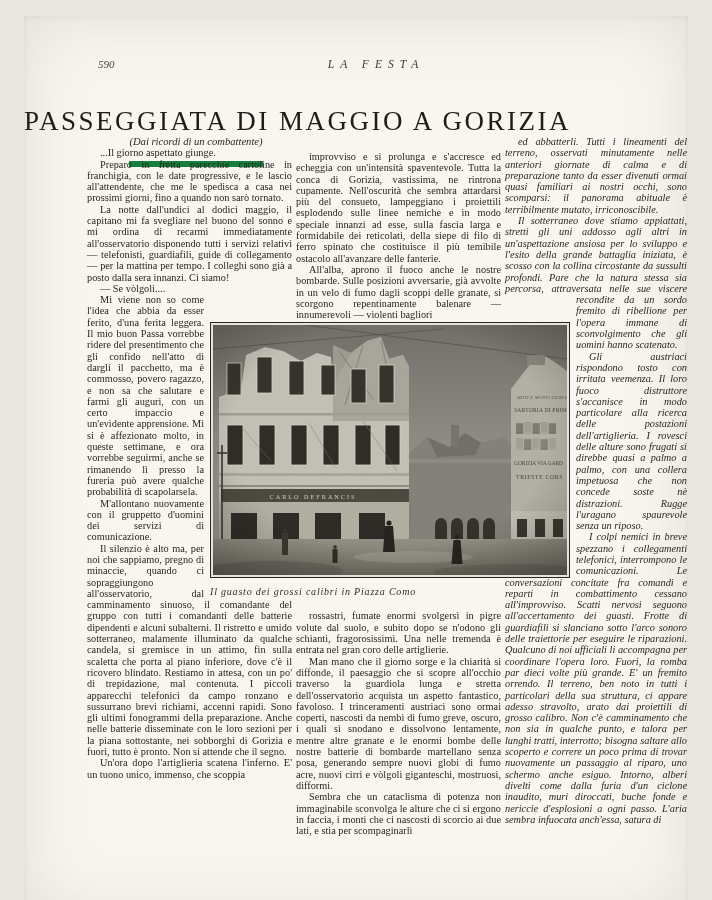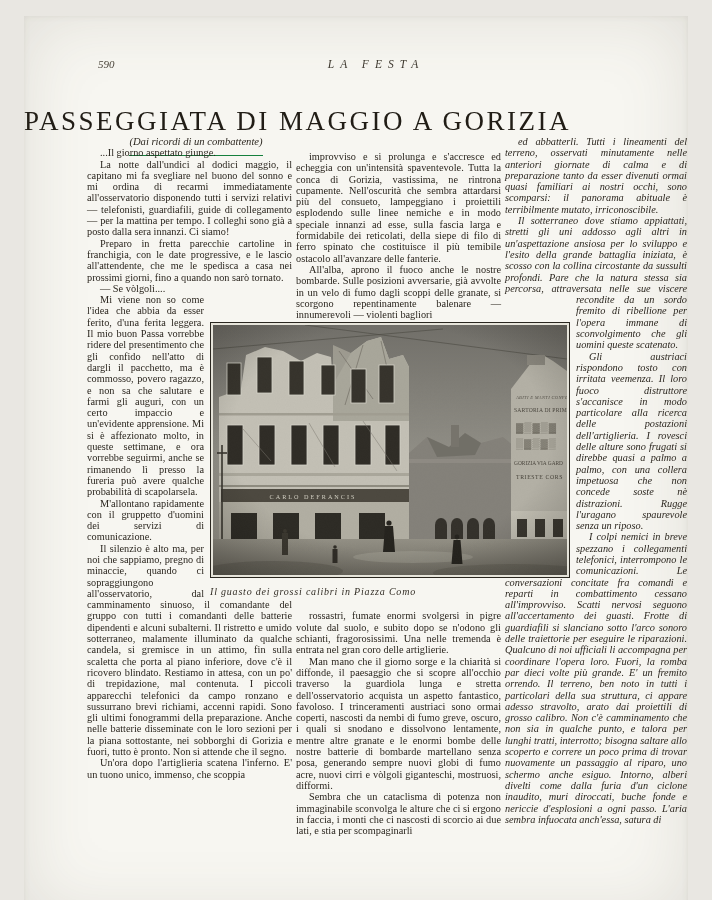--- a/index.html
+++ b/index.html
@@ -15,21 +15,21 @@
   }
   .pagenum{position:absolute;left:74px;top:42px;font-style:italic;font-size:11px;color:#4a443a;}
   .masthead{position:absolute;left:0;top:42px;width:100%;text-align:center;
     font-style:italic;font-size:11.5px;letter-spacing:6px;color:#3d382f;padding-left:20px;}
   .headline{position:absolute;left:0;top:72px;width:100%;
     font-size:27px;letter-spacing:2.5px;color:#211d16;font-weight:400;}
   .col{position:absolute;text-align:justify;font-size:10.3px;line-height:11.3px;}
   .col p{margin:0;text-indent:13px;}
   .byline{display:block;text-align:center;font-style:italic;font-size:10.6px;
     text-indent:0;margin:0 0 7px 18px;}
-  .byline span{border-bottom:1px solid #15803d;padding-bottom:8px;}
+  .byline span{border-bottom:6px solid #15803d;padding-bottom:14px;}
   .cut{background:transparent;}
   .cut-r{float:right;width:88px;height:300px;}
   .cut-l{float:left;width:71px;height:278px;}
   .photo-gap{height:290px;}
   .photo-frame{
     position:absolute;left:186px;top:306px;width:354px;height:250px;
     border:1px solid #2a2720;padding:2px;background:#e6e4da;
   }
   .photo-frame svg{display:block;}
   .caption{position:absolute;left:186px;top:570px;width:360px;
@@ -43,44 +43,44 @@
 
 <div class="page">
 
   <div class="pagenum">590</div>
   <div class="masthead">LA FESTA</div>
   <h1 class="headline">PASSEGGIATA DI MAGGIO A GORIZIA</h1>
 
   <div class="col" id="col-left">
     <p class="byline"><span>(Dai ricordi di un combattente)</span></p>
     <p>...Il giorno aspettato giunge.</p>
+    <p>Preparo in fretta parecchie cartoline in franchigia, con le date progressive, e le lascio all'attendente, che me le spedisca a casa nei prossimi giorni, fino a quando non sarò tornato.</p>
     <p>La notte dall'undici al dodici maggio, il capitano mi fa svegliare nel buono del sonno e mi ordina di recarmi immediatamente all'osservatorio disponendo tutti i servizi relativi — telefonisti, guardiafili, guide di collegamento — per la mattina per tempo. I colleghi sono già a posto dalla sera innanzi. Ci siamo!</p>
-    <p>Preparo in fretta parecchie cartoline in franchigia, con le date progressive, e le lascio all'attendente, che me le spedisca a casa nei prossimi giorni, fino a quando non sarò tornato.</p>
     <p>— Se vòlgoli....</p>
     <div class="cut cut-r"></div>
     <p>Mi viene non so come l'idea che abbia da esser ferito, d'una ferita leggera. Il mio buon Passa vorrebbe ridere del presentimento che gli confido nell'atto di dargli il pacchetto, ma è commosso, povero ragazzo, e non sa che salutare e farmi gli auguri, con un certo impaccio e un'evidente apprensione. Mi si è affezionato molto, in queste settimane, e ora vorrebbe seguirmi, anche se rimanendo lì presso la fureria può avere qualche probabilità di scapolarsela.</p>
-    <p>M'allontano rapidamente con il gruppetto d'uomini dei servizi di comunicazione.</p>
+    <p>M'allontano nuovamente con il gruppetto d'uomini dei servizi di comunicazione.</p>
     <p>Il silenzio è alto ma, per noi che sappiamo, pregno di minaccie, quando ci sopraggiungono all'osservatorio, dal camminamento sinuoso, il comandante del gruppo con tutti i comandanti delle batterie dipendenti e alcuni subalterni. Il ristretto e umido sotterraneo, malamente illuminato da qualche candela, si gremisce in un attimo, fin sulla scaletta che porta al piano inferiore, dove c'è il ricovero blindato. Restiamo in attesa, con un po' di trepidazione, mal contenuta. I piccoli apparecchi telefonici da campo ronzano e sussurrano brevi richiami, accenni rapidi. Sono gli ultimi fonogrammi della preparazione. Anche nelle batterie disseminate con le loro sezioni per la piana sottostante, nei sobborghi di Gorizia e fuori, tutto è pronto. Non si attende che il segno.</p>
     <p>Un'ora dopo l'artiglieria scatena l'inferno. E' un tuono unico, immenso, che scoppia</p>
   </div>
 
   <div class="col" id="col-mid">
     <p>improvviso e si prolunga e s'accresce ed echeggia con un'intensità spaventevole. Tutta la conca di Gorizia, vastissima, ne rintrona cupamente. Nell'oscurità che sembra attardarsi più del consueto, lampeggiano i proiettili esplodendo sulle linee nemiche e in modo speciale innanzi ad esse, sulla fascia larga e formidabile dei reticolati, della siepe di filo di ferro spinato che costituisce il più temibile ostacolo all'avanzare delle fanterie.</p>
     <p>All'alba, aprono il fuoco anche le nostre bombarde. Sulle posizioni avversarie, già avvolte in un velo di fumo dagli scoppi delle granate, si scorgono repentinamente balenare — innumerevoli — violenti bagliori</p>
     <div class="photo-gap"></div>
     <p>rossastri, fumate enormi svolgersi in pigre volute dal suolo, e subito dopo se n'odono gli schianti, fragorosissimi. Una nelle tremenda è entrata nel gran coro delle artiglierie.</p>
     <p>Man mano che il giorno sorge e la chiarità si diffonde, il paesaggio che si scopre all'occhio traverso la guardiola lunga e stretta dell'osservatorio acquista un aspetto fantastico, favoloso. I trinceramenti austriaci sono ormai coperti, nascosti da nembi di fumo greve, oscuro, i quali si snodano e dissolvono lentamente, mentre altre granate e le enormi bombe delle nostre batterie di bombarde martellano senza posa, generando sempre nuovi globi di fumo acre, nuovi cirri e vòlgoli giganteschi, mostruosi, difformi.</p>
     <p>Sembra che un cataclisma di potenza non immaginabile sconvolga le alture che ci si ergono in faccia, i monti che ci nascosti di scorcio ai due lati, e stia per scompaginarli</p>
   </div>
 
   <div class="col" id="col-right">
     <p>ed abbatterli. Tutti i lineamenti del terreno, osservati minutamente nelle anteriori giornate di calma e di preparazione tanto da esser divenuti ormai quasi familiari ai nostri occhi, sono scomparsi: il panorama abituale è terribilmente mutato, irriconoscibile.</p>
     <p><span>Il sotterraneo dove stiamo appiattati, stretti gli uni addosso agli altri in un'aspettazione ansiosa per lo sviluppo e l'esito della grande battaglia iniziata, è scosso con la collina circostante da sussulti profondi. Pare che la natura stessa sia percorsa, attraversata nelle</span>
       <span class="cut cut-l"></span>
-      <span>sue viscere recondite da un sordo fremito di ribellione per l'opera immane di sconvolgimento che gli uomini queste scatenato.</span></p>
+      <span>sue viscere recondite da un sordo fremito di ribellione per l'opera immane di sconvolgimento che gli uomini hanno scatenato.</span></p>
     <p>Gli austriaci rispondono tosto con irritata veemenza. Il loro fuoco distruttore s'accanisce in modo particolare alla ricerca delle postazioni dell'artiglieria. I rovesci delle alture sono frugati si direbbe quasi a palmo a palmo, con una collera impetuosa che non concede soste nè distrazioni. Rugge l'uragano spaurevole senza un riposo.</p>
     <p>I colpi nemici in breve spezzano i collegamenti telefonici, interrompono le comunicazioni. Le conversazioni concitate fra comandi e reparti in combattimento cessano all'improvviso. Scatti nervosi seguono all'accertamento dei guasti. Frotte di guardiafili si slanciano sotto l'arco sonoro delle traiettorie per eseguire le riparazioni. Qualcuno di noi ufficiali li accompagna per coordinare l'opera loro. Fuori, la romba par dieci volte più grande. E' un fremito orrendo. Il terreno, ben noto in tutti i particolari della sua struttura, ci appare adesso stravolto, arato dai proiettili di grosso calibro. Non c'è camminamento che non sia in qualche punto, e talora per lunghi tratti, interrotto; bisogna saltare allo scoperto e correre un poco prima di trovar nuovamente un passaggio al riparo, uno schermo anche esiguo. Intorno, alberi divelti come dalla furia d'un ciclone inaudito, muri diroccati, buche fonde e nericcie d'esplosioni a ogni passo. L'aria sembra infuocata anch'essa, satura di</p>
   </div>
 
   <div class="photo-frame">
     <svg width="354" height="250" viewBox="0 0 354 250">
       <defs>
         <linearGradient id="sky" x1="0" y1="0" x2="0" y2="1">
           <stop offset="0" stop-color="#716f69"></stop>
           <stop offset=".55" stop-color="#8f8d85"></stop>

